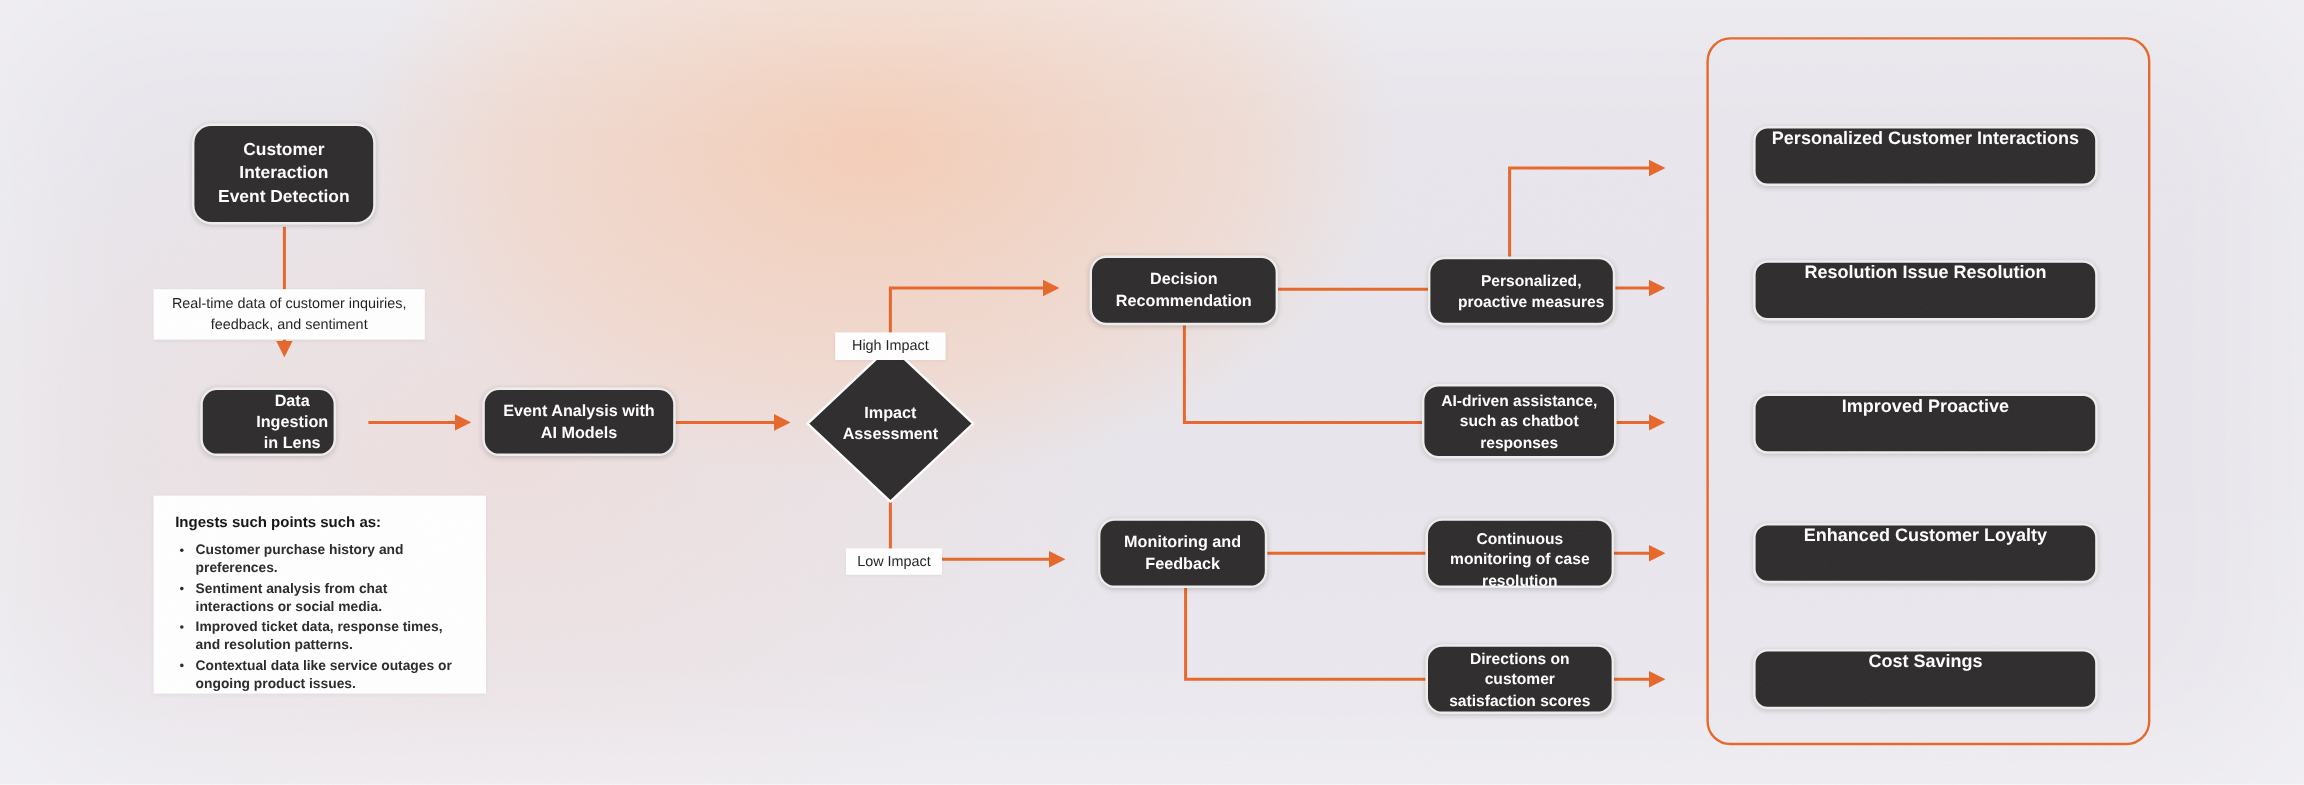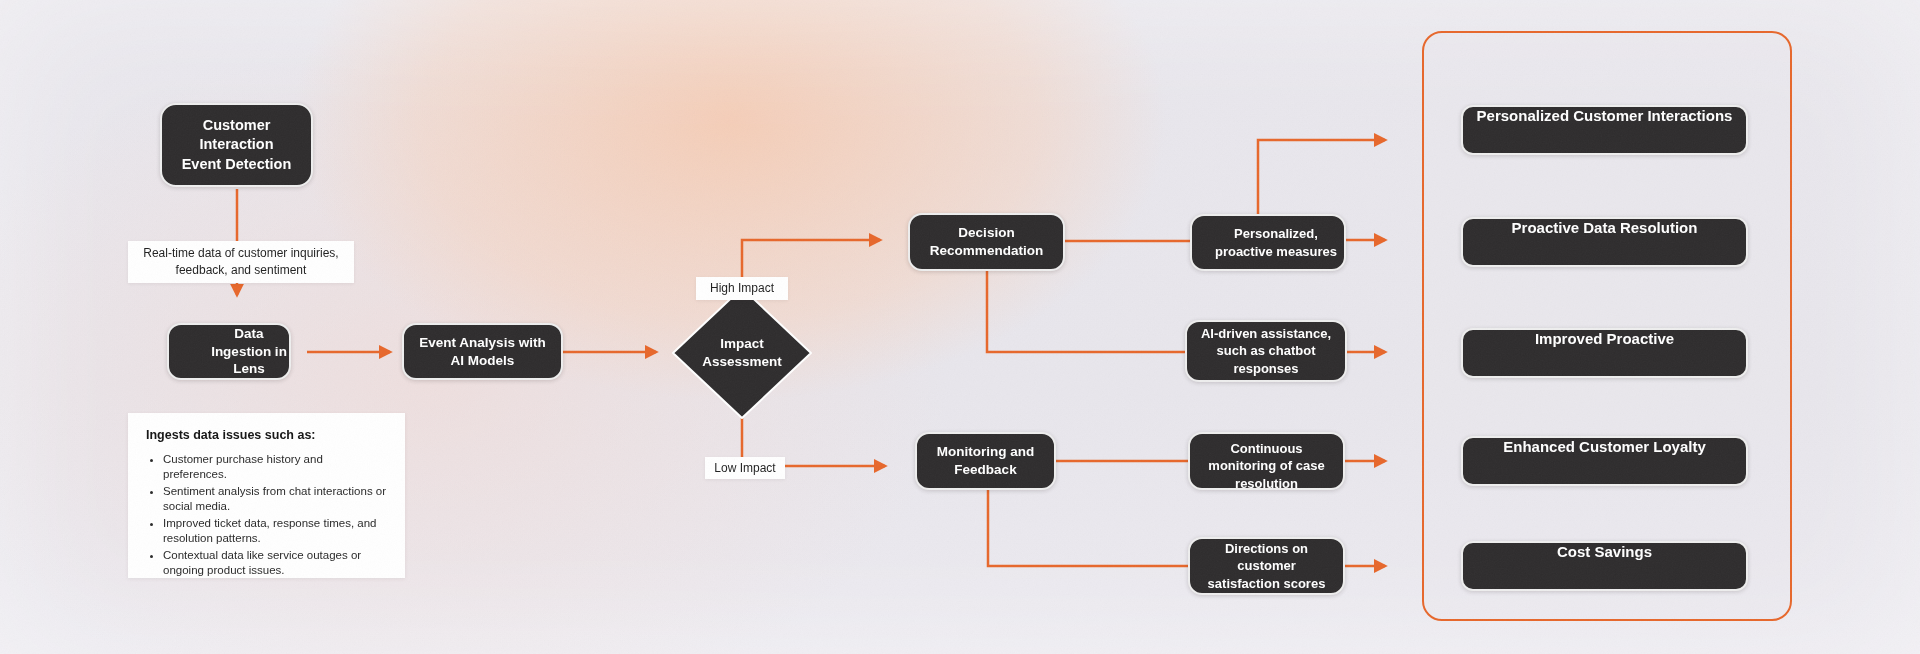--- a/index.html
+++ b/index.html
@@ -55,21 +55,21 @@
   }
 
   .info-box {
     position:absolute; z-index:3;
     background:#FFFFFF; color:#1F1F1F;
     padding: 15px 18px 12px 18px;
     box-shadow: 0 1px 4px rgba(60,50,45,0.08);
   }
   .info-box h3 { font-size:12.5px; font-weight:700; color:#141414; }
   .info-box ul { margin-top:10px; padding-left:17px; list-style:disc; }
-  .info-box li { font-size:11.5px; line-height:1.3; margin-bottom:2px; color:#2a2a2a; }
+  .info-box li { font-size:11.5px; line-height:1.3; margin-bottom:2px; color:#2a2a2a;font-weight:bold; }
 
   .outcomes-panel {
     position:absolute; z-index:2;
     border: 2px solid #E7672B;
     border-radius: 20px;
     background: rgba(234,233,239,0.35);
   }
   .outcome {
     position:absolute; z-index:3;
     left: 1461px; width: 287px; height: 50px;
@@ -114,21 +114,21 @@
   <div class="outcomes-panel" style="left:1422px; top:31px; width:370px; height:590px;"></div>
 
   <div class="node node-lg" style="left:160px; top:103px; width:153px; height:84px;">
     <span class="inner" style="width:112px;">Customer Interaction Event Detection</span>
   </div>
 
   <div class="edge-label" style="left:128px; top:221px; width:226px; min-height:42px;">
     <span>Real-time data of customer inquiries, feedback, and sentiment</span>
   </div>
 
-  <div class="node" style="left:167px; top:323px; width:124px; height:57px;padding-left:40px;">
+  <div class="node" style="left:167px; top:323px; width:113px; height:57px;padding-left:40px;">
     <span class="inner" style="width:112px;">Data Ingestion in Lens</span>
   </div>
 
   <div class="node" style="left:402px; top:323px; width:161px; height:57px;">
     <span class="inner" style="width:132px;">Event Analysis with AI Models</span>
   </div>
 
   <div class="diamond-text" style="left:673px; top:288px; width:138px; height:130px;">
     <span class="inner" style="width:90px;">Impact Assessment</span>
   </div>
@@ -159,34 +159,34 @@
 
   <div class="node node-mid" style="left:1188px; top:432px; width:157px; height:58px;">
     <span class="inner" style="width:124px;margin-top:10px;">Continuous monitoring of case resolution</span>
   </div>
 
   <div class="node node-mid" style="left:1188px; top:537px; width:157px; height:58px;">
     <span class="inner" style="width:130px;">Directions on customer satisfaction scores</span>
   </div>
 
   <div class="info-box" style="left:128px; top:413px; width:277px; height:165px;">
-    <h3>Ingests data issues such as:</h3>
+    <h3>Ingests such points such as:</h3>
     <ul>
       <li>Customer purchase history and preferences.</li>
       <li>Sentiment analysis from chat interactions or social media.</li>
       <li>Improved ticket data, response times, and resolution patterns.</li>
       <li>Contextual data like service outages or ongoing product issues.</li>
     </ul>
   </div>
 
   <div class="outcome" style="top:105px;">
     <span>Personalized Customer Interactions</span>
   </div>
   <div class="outcome" style="top:217px;">
-    <span>Proactive Data Resolution</span>
+    <span>Resolution Issue Resolution</span>
   </div>
   <div class="outcome" style="top:328px;">
     <span>Improved Proactive</span>
   </div>
   <div class="outcome" style="top:436px;">
     <span>Enhanced Customer Loyalty</span>
   </div>
   <div class="outcome" style="top:541px;">
     <span>Cost Savings</span>
   </div>

